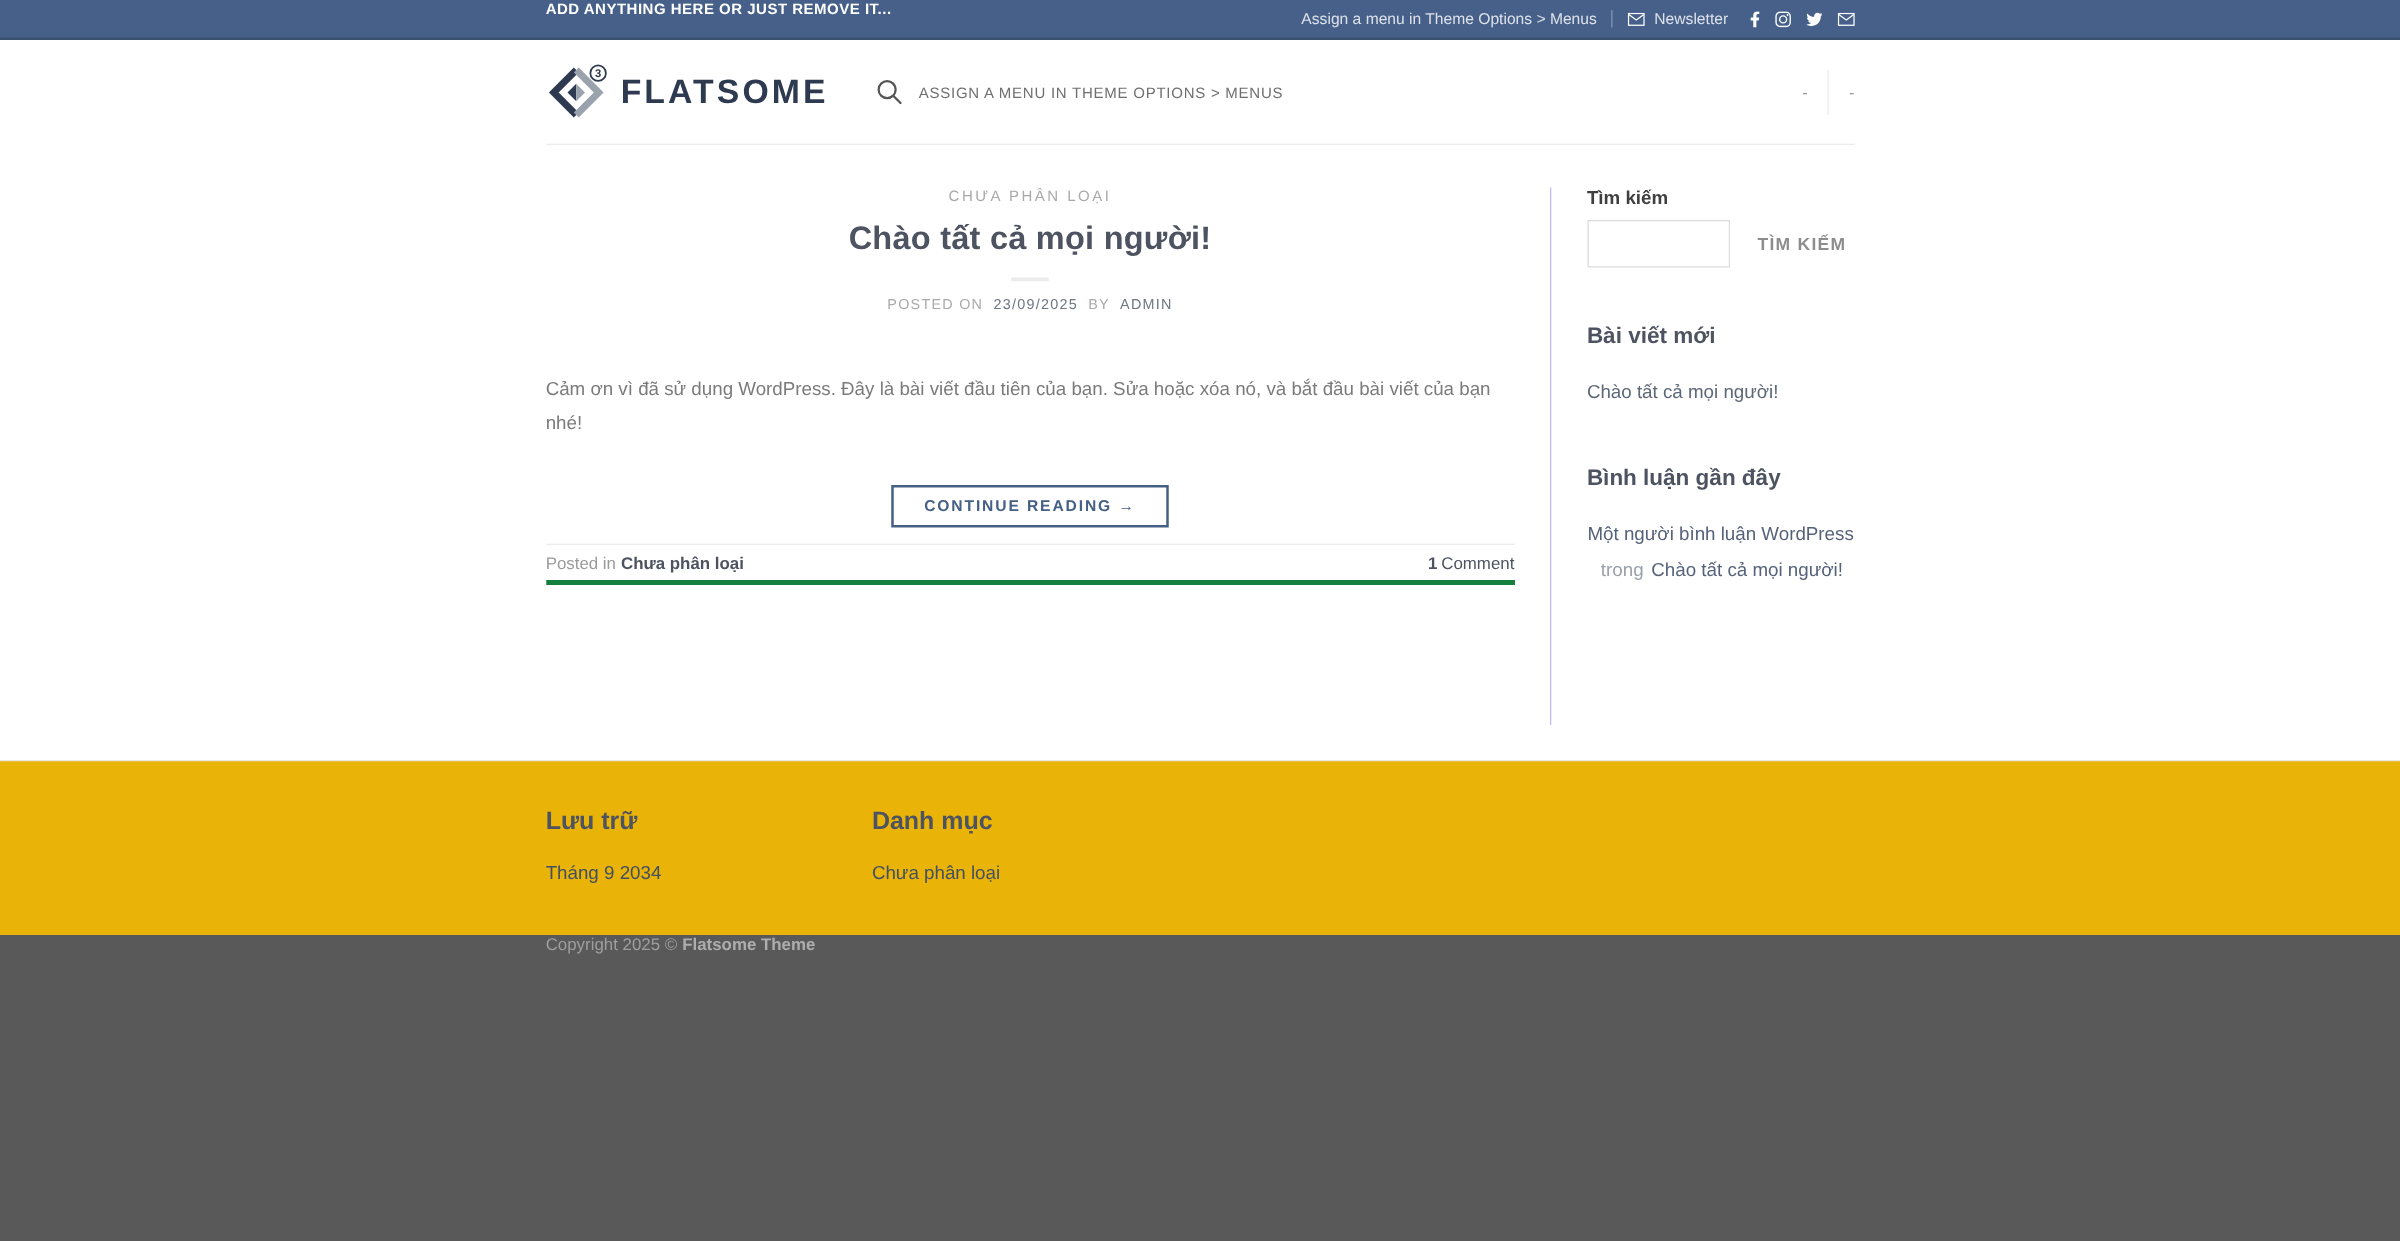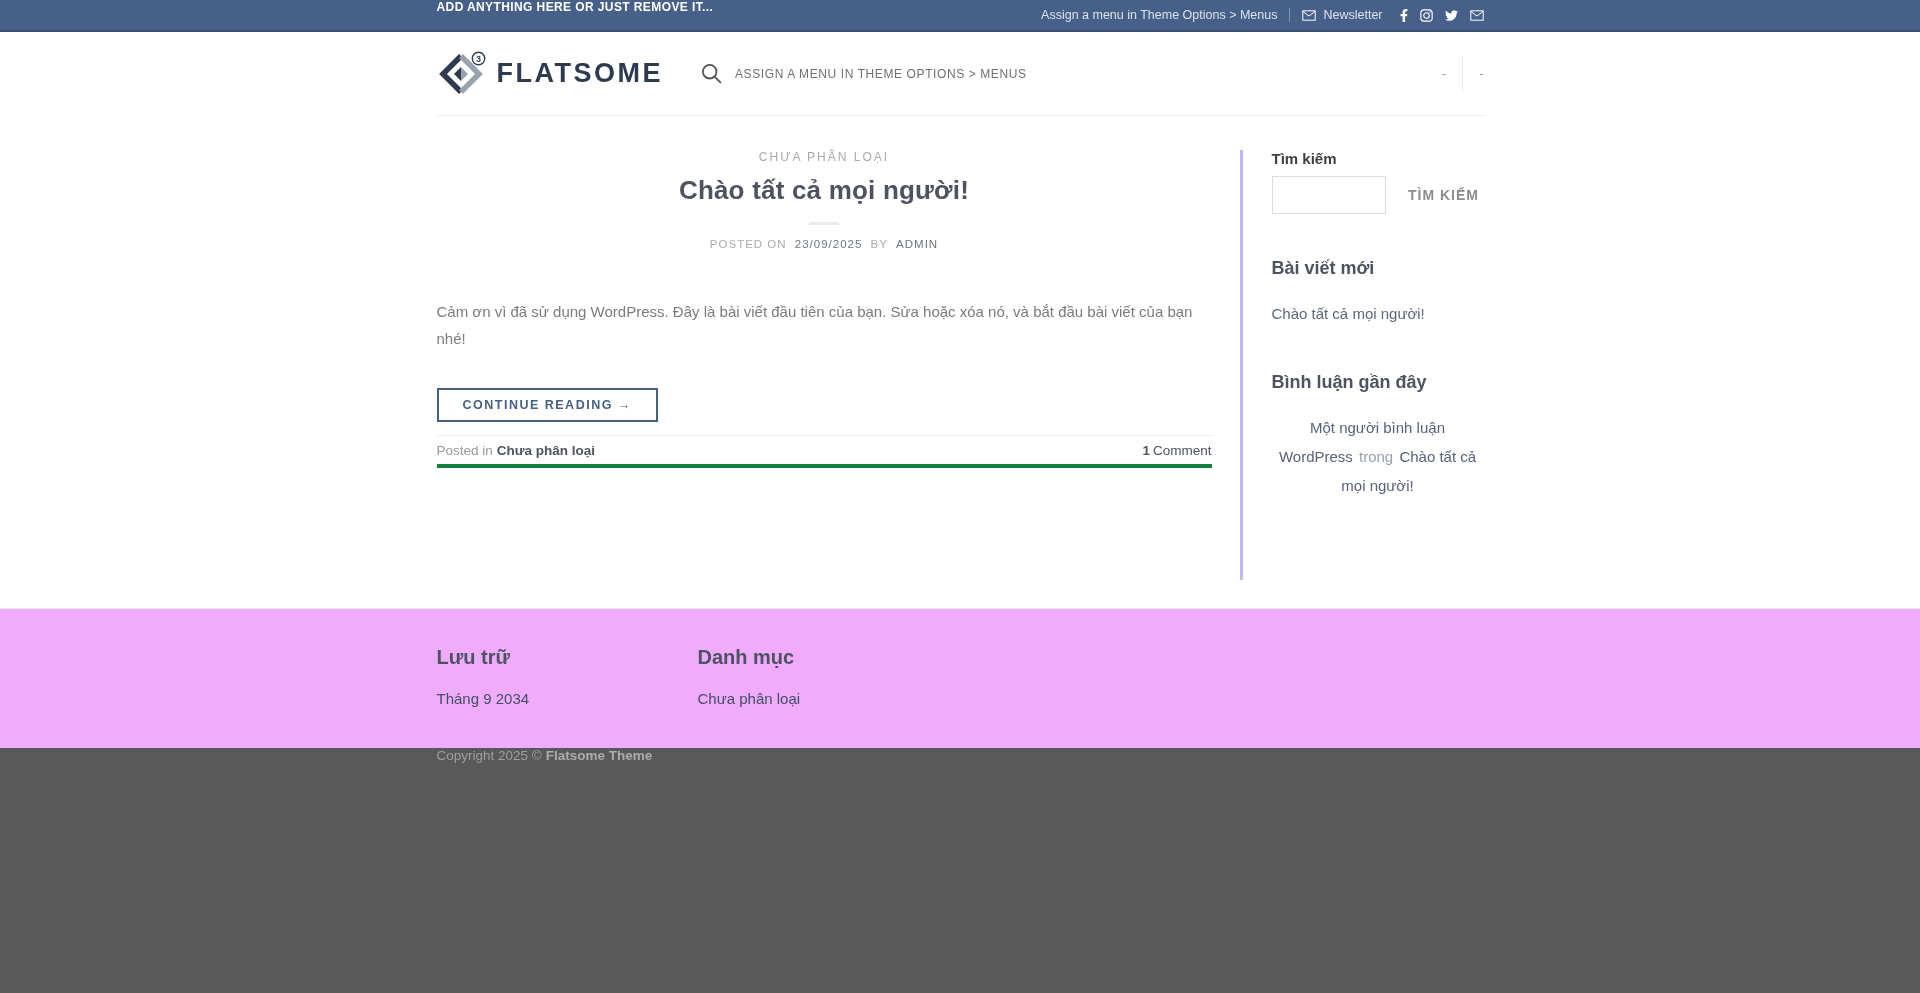--- a/index.html
+++ b/index.html
@@ -33,31 +33,31 @@
   .logo-text { font-size: 27px; font-weight: 700; letter-spacing: 2.5px; color: #2e3a50; }
   .header-nav { display: flex; align-items: center; margin-left: 38px; }
   .nav-notice { font-size: 12px; letter-spacing: .6px; color: #6f6f6f; margin-left: 13px; }
   .header-right { margin-left: auto; display: flex; align-items: center; font-size: 13px; }
   .header-right a { color: #9b9b9b; }
   .header-vsep { width: 1px; height: 36px; background: #ececec; margin: 0 16px; }
 
   
   .main-inner { display: flex; padding: 34px 0 28px; }
   .article-col { width: 803px; padding-right: 28px; }
-  .sidebar-col { width: 244px; border-left: 3px solid #c4b5fd; padding-left: 29px; min-height: 430px; }
+  .sidebar-col { width: 244px; border-left: 1px solid #c4b5fd; padding-left: 29px; min-height: 430px; }
 
   .post-category { text-align: center; font-size: 12px; letter-spacing: 2px; color: #a9a9a9; margin-bottom: 11px; }
   .post-category a { color: #a9a9a9; }
   .post-title { text-align: center; font-size: 26px; font-weight: 700; color: #4d5360; margin: 0; letter-spacing: .2px; }
   .title-divider { width: 30px; height: 3px; background: #ececec; margin: 16px auto 13px; }
   .post-meta-top { text-align: center; font-size: 11.5px; letter-spacing: 1px; color: #abaaaa; text-transform: uppercase; }
   .post-meta-top span, .post-meta-top a { margin: 0 2px; }
   .post-meta-top a { color: #6e7682; }
   .post-excerpt { margin: 48px 0 0; font-size: 15px; line-height: 27px; color: #7b7b7b; }
-  .btn-row { margin-top: 36px; }
+  .btn-row { text-align: center; margin-top: 36px; }
   .continue-btn {
     display: inline-block; border: 2px solid #446084; color: #446084; background: #fff;
     font-size: 12.5px; font-weight: 700; letter-spacing: 1.5px; padding: 8px 24px;
     font-family: inherit; cursor: pointer;
   }
   .post-footer {
     margin-top: 13px; border-top: 1px solid #ececec; border-bottom: 4px solid #15803d;
     height: 33px; display: flex; align-items: center; justify-content: space-between;
     font-size: 13.5px; color: #9a9a9a;
   }
@@ -77,21 +77,21 @@
     font-family: inherit; cursor: pointer; align-self: flex-start; white-space: normal;
   }
   .widget { margin-top: 44px; }
   .widget-title { font-size: 18px; font-weight: 700; color: #4d5360; margin: 0 0 20px; }
   .widget-link { color: #5c6878; font-size: 15px; line-height: 29px; }
   .recent-comment { font-size: 15px; line-height: 29px; color: #5c6878; text-align: center; }
   .recent-comment a { color: #56627a; }
   .rc-connector { color: #9aa1ab; margin: 0 2px; }
 
   
-  .footer-widgets { background: #f0abfc; border-top: 1px solid #e8e8e8; padding: 37px 0 40px; }
+  .footer-widgets { background: #eab308; border-top: 1px solid #e8e8e8; padding: 37px 0 40px; }
   .footer-cols { display: flex; }
   .footer-col { width: 261px; }
   .footer-heading { font-size: 20px; font-weight: 700; color: #4d5360; margin: 0 0 21px; }
   .footer-link { font-size: 15px; color: #425062; }
 
   
   .absolute-footer { background: #595959; flex: 1; }
   .copyright { color: #9e9e9e; font-size: 13.5px; }
   .copyright-brand { color: #adadad; font-weight: 700; margin-left: 4px; }
 

